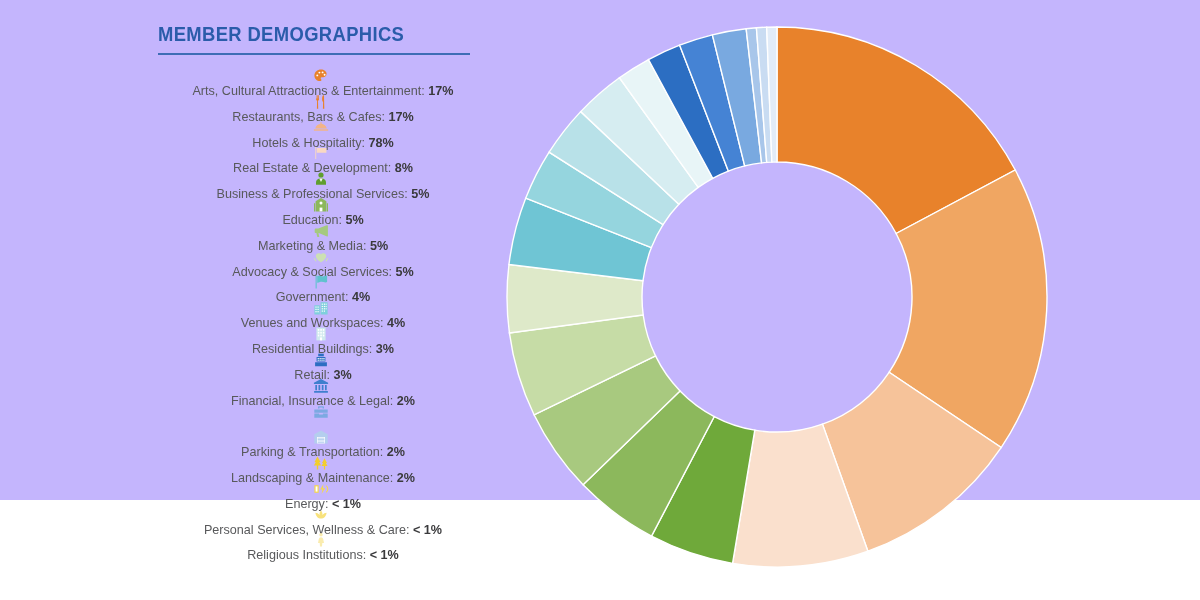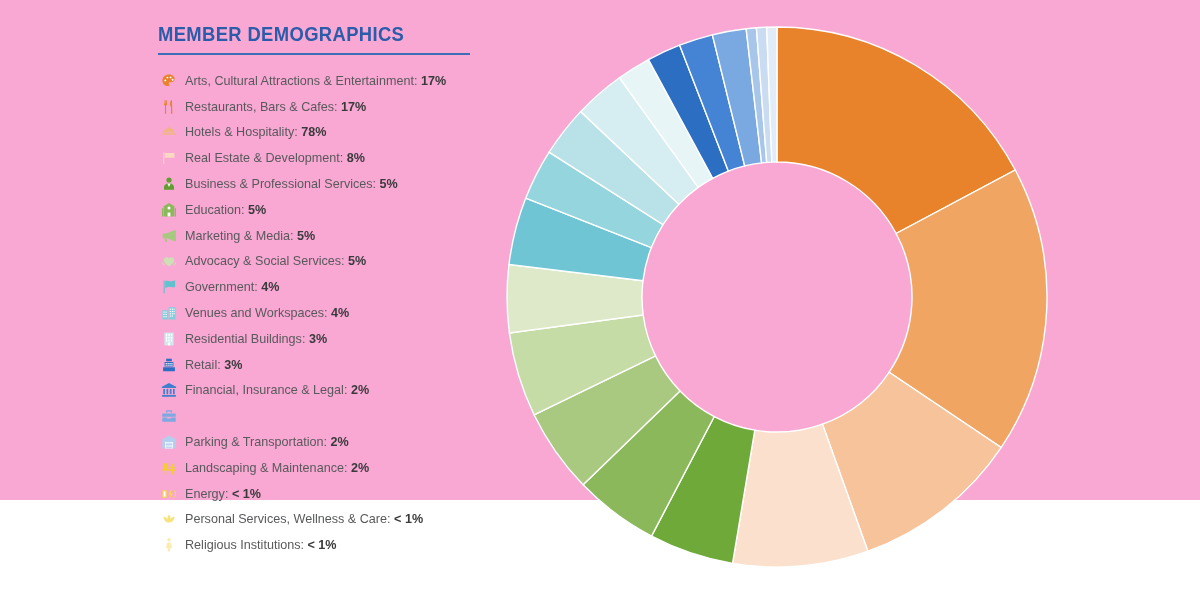--- a/index.html
+++ b/index.html
@@ -11,21 +11,21 @@
     width: 1200px;
     height: 600px;
     font-family: "Liberation Sans", sans-serif;
     overflow: hidden;
     position: relative;
   }
   #page {
     position: relative;
     width: 1200px;
     height: 500px;
-    background: #f9a8d4;
+    background: #c4b5fd;
   }
 
   
   #legend-panel {
     position: absolute;
     left: 158px;
     top: 22px;
     width: 330px;
   }
   #legend-title {
@@ -46,20 +46,21 @@
     height: 2px;
     background: #3E6DB5;
   }
   #legend-list {
     margin-top: 13px;
   }
   .legend-item {
     display: flex;
     align-items: center;
     height: 25.8px;
+    flex-direction: column;
   }
   .legend-icon {
     width: 22px;
     min-width: 22px;
     height: 18px;
     display: flex;
     align-items: center;
     justify-content: center;
     margin-right: 5px;
   }

